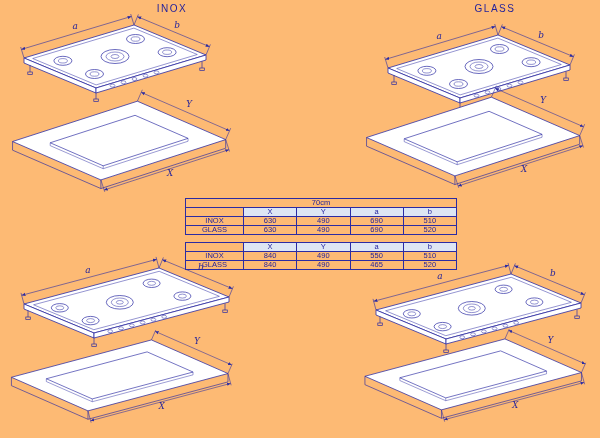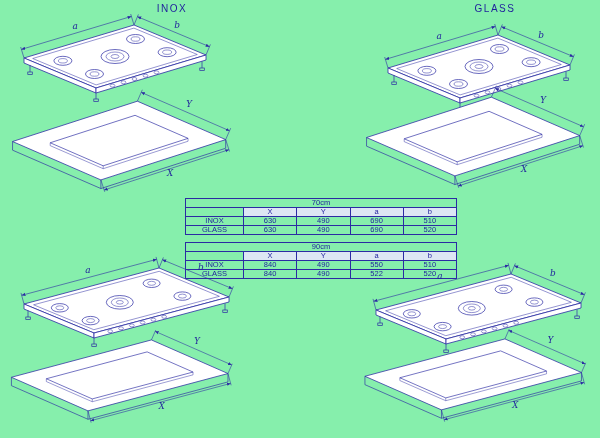--- a/index.html
+++ b/index.html
@@ -1,16 +1,16 @@
 <!DOCTYPE html>
 <html><head>
 <meta charset="utf-8">
 <style>
   html,body { margin:0; padding:0; background:#fff; }
-  .page { position:relative; width:600px; height:438px; background:#86efac;
+  .page { position:relative; width:600px; height:438px; background:#fdba74;
           font-family:"Liberation Sans", sans-serif; overflow:hidden; }
   .drawing-title { position:absolute; width:90px; text-align:center;
           color:#1f1f9c; font-size:10px; letter-spacing:1.5px; }
   svg.draw { position:absolute; }
   svg.draw .ln { stroke:#2b2ba3; stroke-width:0.7; fill:none; }
   svg.draw .face { stroke:#2b2ba3; stroke-width:0.8; fill:#ffffff; }
   svg.draw .thin { stroke:#2b2ba3; stroke-width:0.5; fill:none; }
   svg.draw .dim { stroke:#2b2ba3; stroke-width:0.6; fill:none; }
   svg.draw text { fill:#1f1f9c; font-family:"DejaVu Serif", serif;
           font-style:italic; font-size:9px; }
@@ -200,42 +200,39 @@
       </table>
     <table>
       <colgroup>
           <col style="width:58px">
           <col>
           <col>
           <col>
           <col>
         </colgroup>
       <tbody>
-          <tr>
-            <td class="ttl" colspan="5">90cm</td>
-          </tr>
       <tr>
         <td></td>
         <td class="hdr">X</td>
         <td class="hdr">Y</td>
         <td class="hdr">a</td>
         <td class="hdr">b</td>
       </tr>
       <tr>
         <td>INOX</td>
         <td>840</td>
         <td>490</td>
         <td>550</td>
         <td>510</td>
       </tr>
       <tr>
         <td>GLASS</td>
         <td>840</td>
         <td>490</td>
-        <td>522</td>
+        <td>465</td>
         <td>520</td>
       </tr>
     </tbody>
       </table>
   </div>
 
   <svg class="draw" style="left:10px;top:252px" width="235" height="100" viewBox="0 0 235 100">
     <polygon class="face" points="14,52 149,16 219,45 84,81"></polygon>
     <polygon class="face" points="14,52 84,81 84,86 14,57"></polygon>
     <polygon class="face" points="84,81 219,45 219,50 84,86"></polygon>

